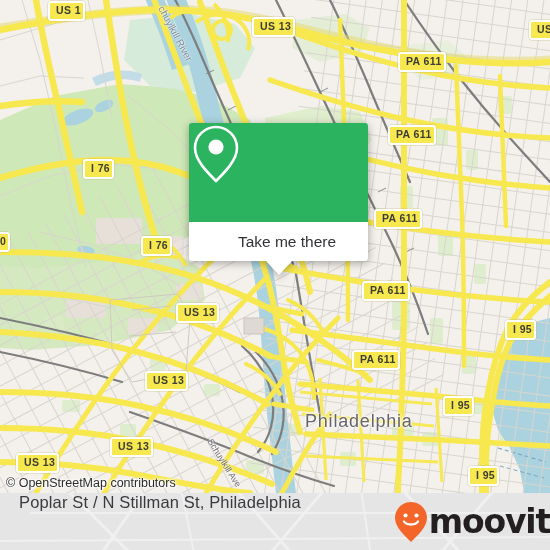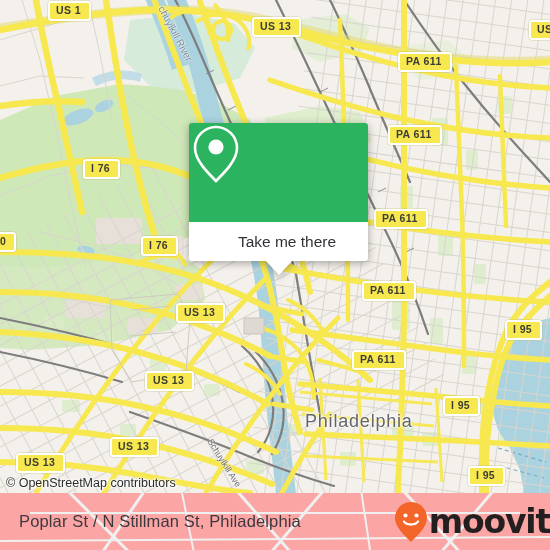--- a/index.html
+++ b/index.html
@@ -24,21 +24,21 @@
   
   .shield {
     position: absolute;
     background: #f7e84f;
     border: 2px solid #ffffff;
     border-radius: 3px;
     color: #3d3d36;
     font-size: 10.5px;
     font-weight: bold;
     letter-spacing: .4px;
-    padding: 2px 8px 3px 6px;
+    padding: 2px 2px 3px 6px;
     line-height: 1;
     white-space: nowrap;
     box-shadow: 0 0 0 .5px rgba(190,180,110,.55);
     font-family: "Liberation Sans", sans-serif;
   }
 
   
   .place-label {
     position: absolute;
     color: #66646a;
@@ -111,24 +111,24 @@
     border-left: 13px solid transparent;
     border-right: 13px solid transparent;
     border-top: 14px solid #ffffff;
   }
 
   
   #bottom-bar {
     position: absolute;
     left: 0; top: 493px;
     width: 550px; height: 57px;
-    background: #fca5a5;
+    background: #e5e5e5;
     overflow: hidden;
     display: flex;
-    align-items: center;
+    align-items: flex-start;
   }
   #bar-watermark { position: absolute; left:0; top:0; }
   #bar-title {
     position: relative;
     margin-left: 19px;
     font-size: 16.5px;
     color: #3b393e;
     letter-spacing: .15px;
     font-family: "Liberation Sans", sans-serif;
     z-index: 2;

